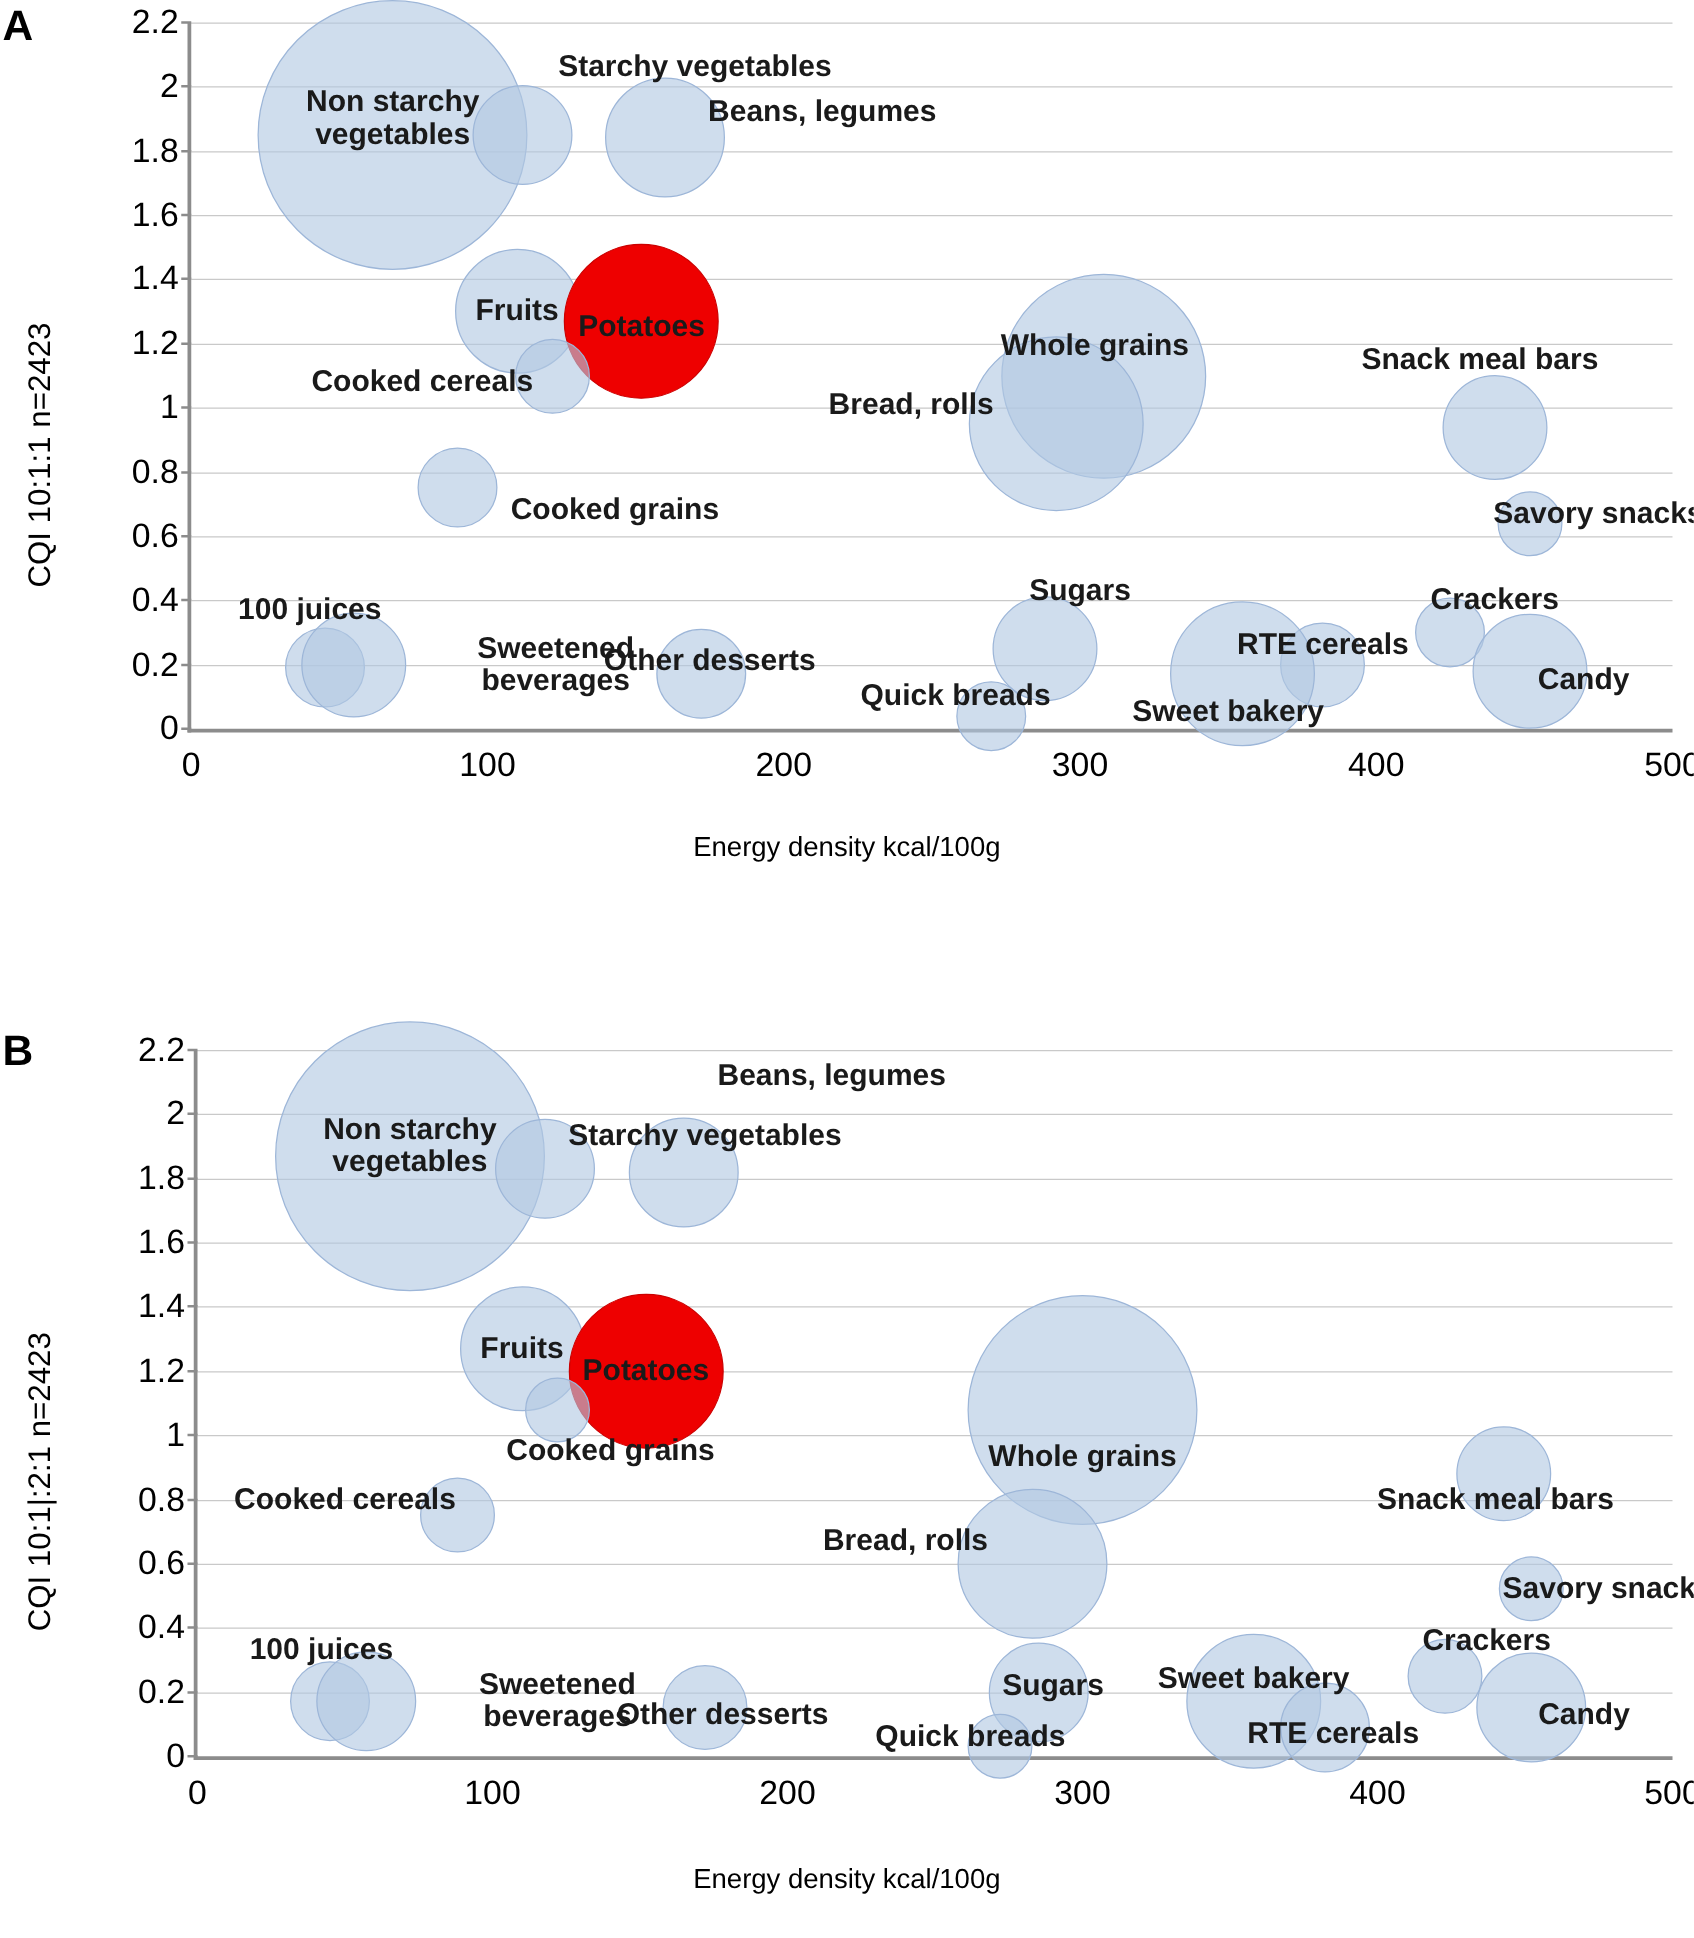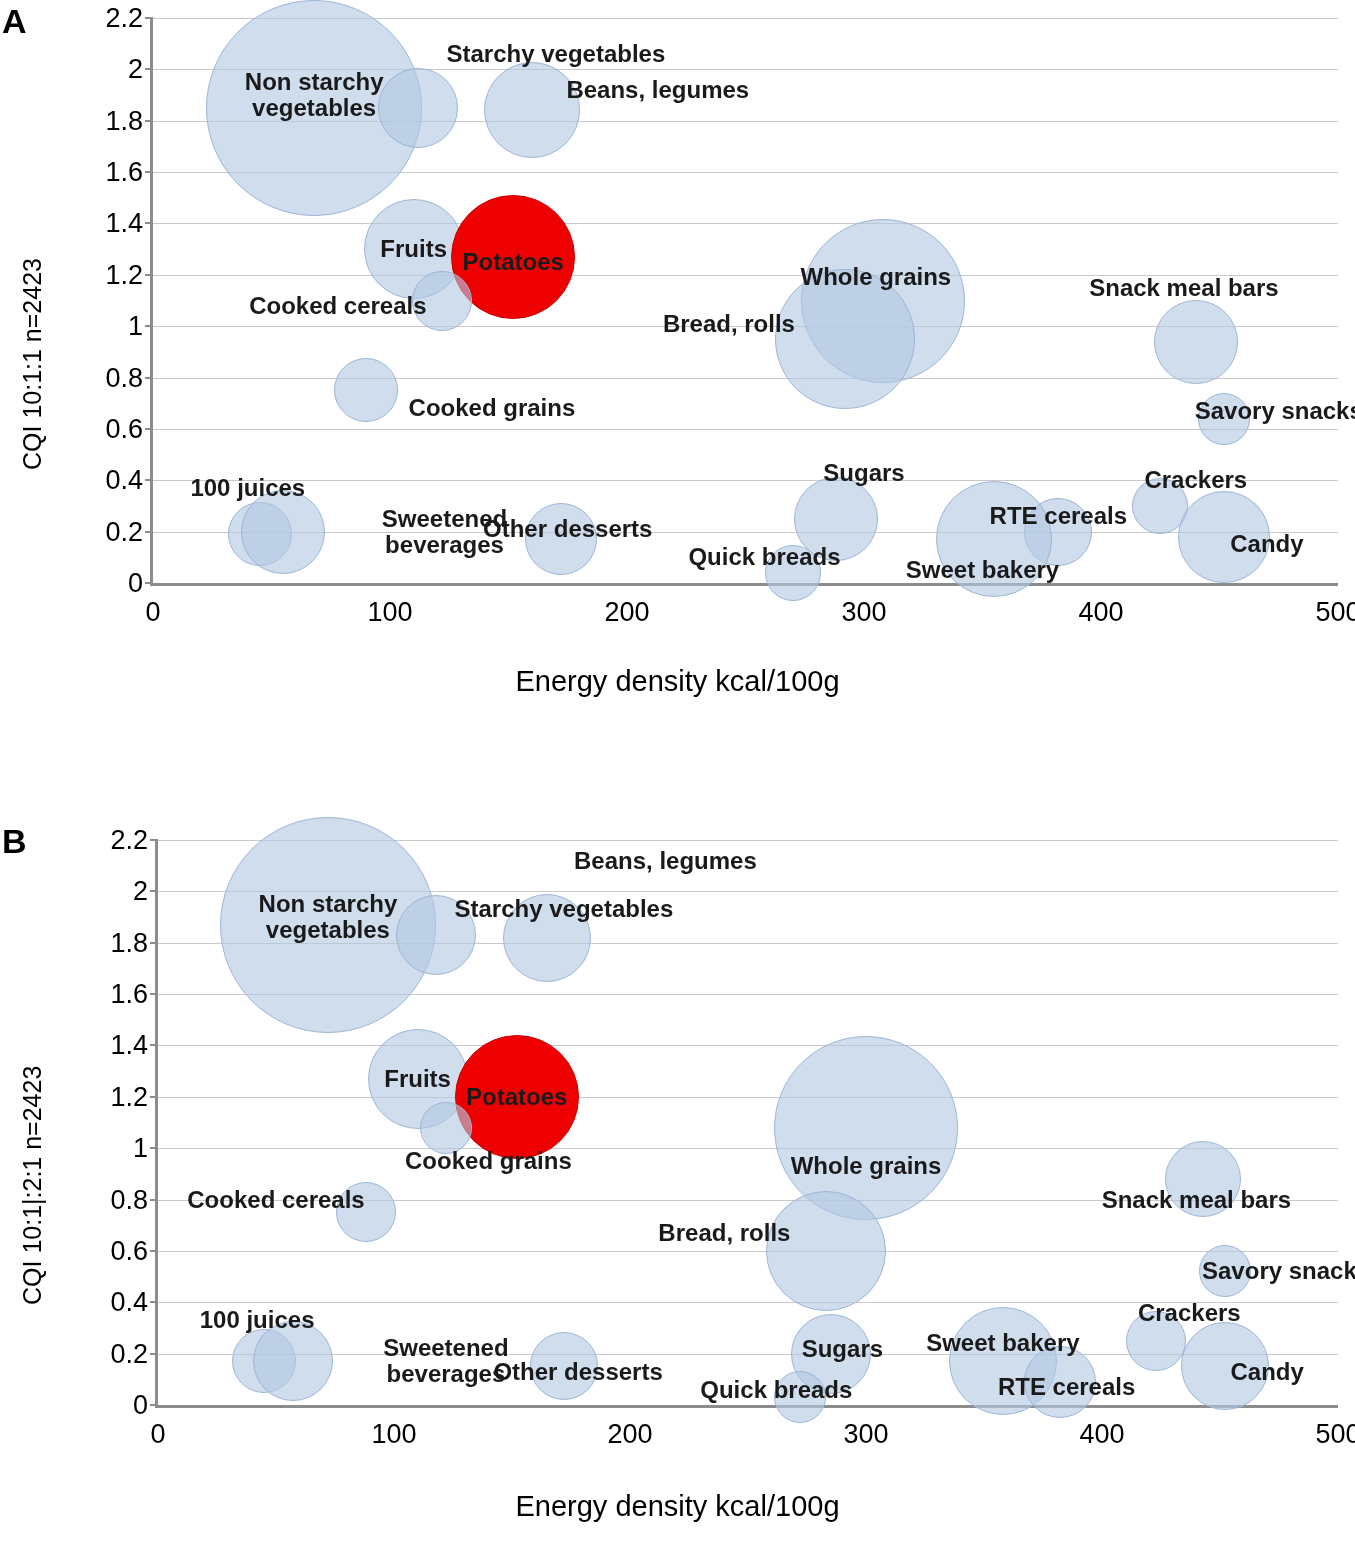--- a/index.html
+++ b/index.html
@@ -38,21 +38,21 @@
     transform-origin: 0 0;
     transform: rotate(-90deg);
     font-size: 25px;
     white-space: nowrap;
     letter-spacing: 0px;
   }
   .x-axis-title {
     position: absolute;
     width: 100%;
     text-align: center;
-    font-size: 29px;
+    font-size: 22px;
   }
 
   .plot {
     position: absolute;
     border-left: 3px solid #8c8c8c;
     border-bottom: 3px solid #8c8c8c;
     box-sizing: content-box;
   }
   .gridline {
     position: absolute;

